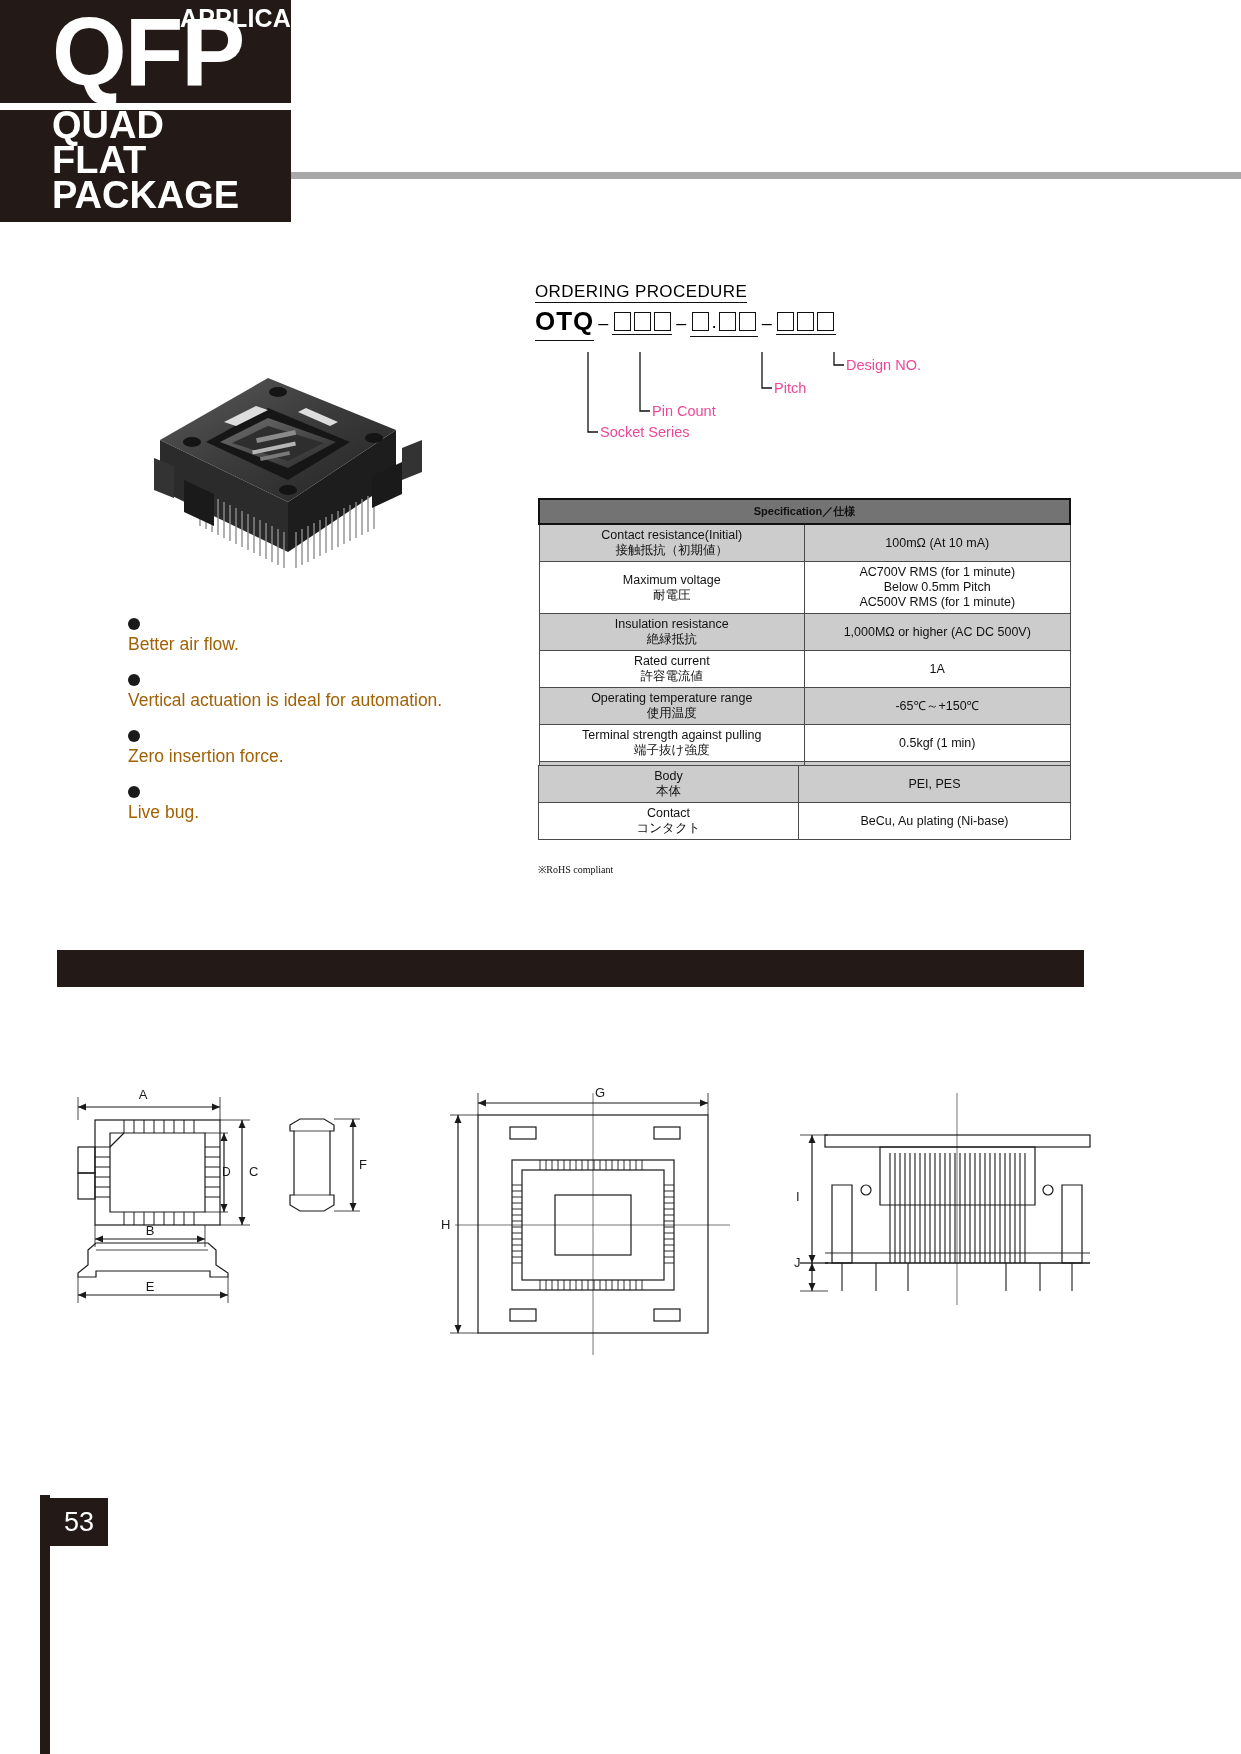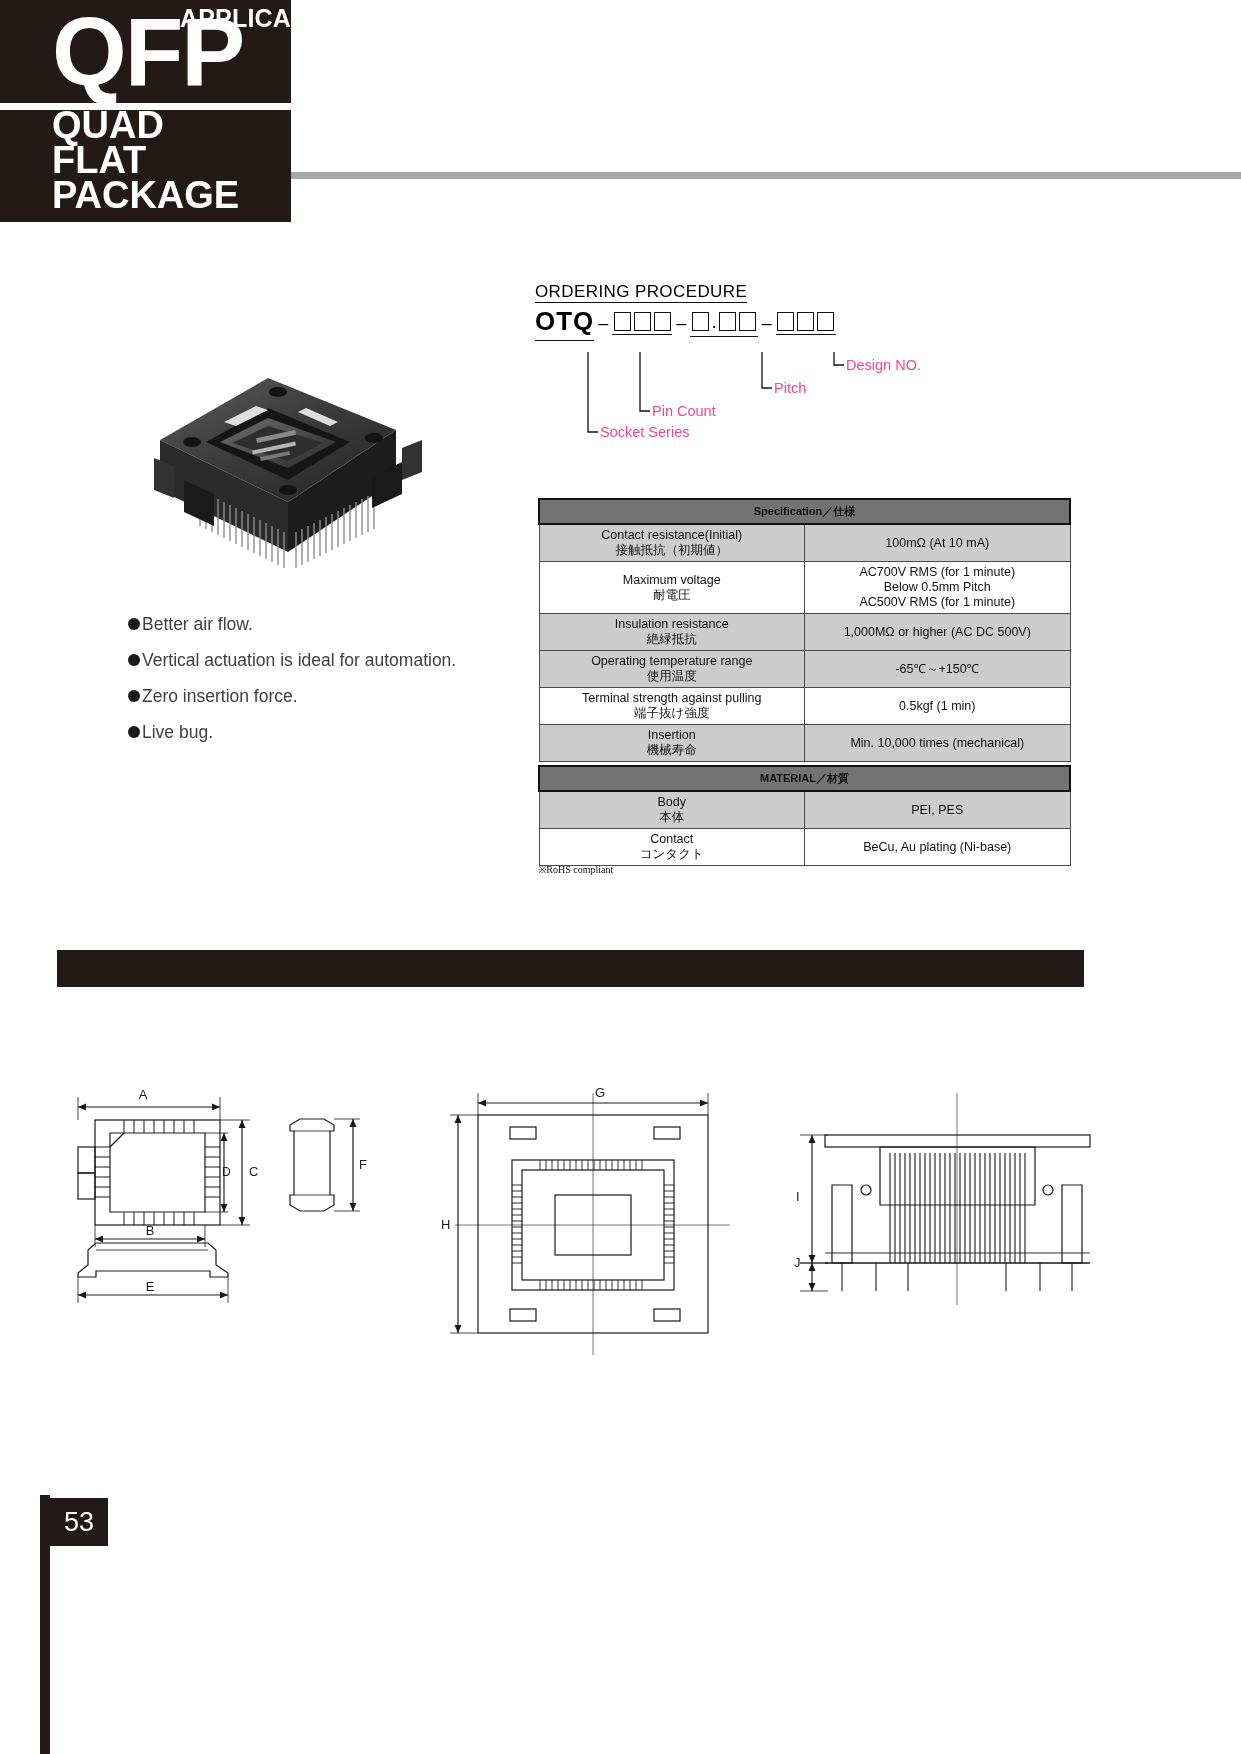--- a/index.html
+++ b/index.html
@@ -37,21 +37,22 @@
 
   
   #photo-wrap { position:absolute; left:128px; top:330px; width:330px; height:270px; }
   .photo-svg { display:block; }
 
   
   #features { position:absolute; left:128px; top:610px; width:390px; }
   .feat-row {
     display:flex; align-items:flex-start;
     font-size:17.5px; line-height:29px; margin-bottom:7px;
-    color:#404040;
+    color:#a16207;
+    flex-direction:column;
   }
   .feat-dot {
     width:12px; height:12px; border-radius:50%;
     background:#1a1a1a; margin-top:8px; margin-right:2px; flex:none;
   }
 
   
   #ordering { position:absolute; left:530px; top:282px; width:420px; height:160px; }
   #ord-title {
     position:absolute; left:5px; top:0;
@@ -323,20 +324,29 @@
   <tr>
     <td class="cell-left shade">
       <span>Insulation resistance</span>
       <span class="jp">絶緑抵抗</span>
     </td>
     <td class="shade">
       <span>1,000MΩ or higher (AC DC 500V)</span>
     </td>
   </tr>
   <tr>
+    <td class="cell-left">
+      <span>Rated current</span>
+      <span class="jp">許容電流値</span>
+    </td>
+    <td>
+      <span>1A</span>
+    </td>
+  </tr>
+  <tr>
     <td class="cell-left shade">
       <span>Operating temperature range</span>
       <span class="jp">使用温度</span>
     </td>
     <td class="shade">
       <span>-65℃～+150℃</span>
     </td>
   </tr>
   <tr>
     <td class="cell-left">
@@ -354,23 +364,20 @@
     </td>
     <td class="shade">
       <span>Min. 10,000 times (mechanical)</span>
     </td>
   </tr>
 </tbody>
   </table>
 
 <table id="mat-table" class="tbl">
   <tbody>
-      <tr>
-    <td class="thead" colspan="2">MATERIAL／材質</td>
-  </tr>
   <tr>
     <td class="cell-left shade">
       <span>Body</span>
       <span class="jp">本体</span>
     </td>
     <td class="shade">
       <span>PEI, PES</span>
     </td>
   </tr>
   <tr>

